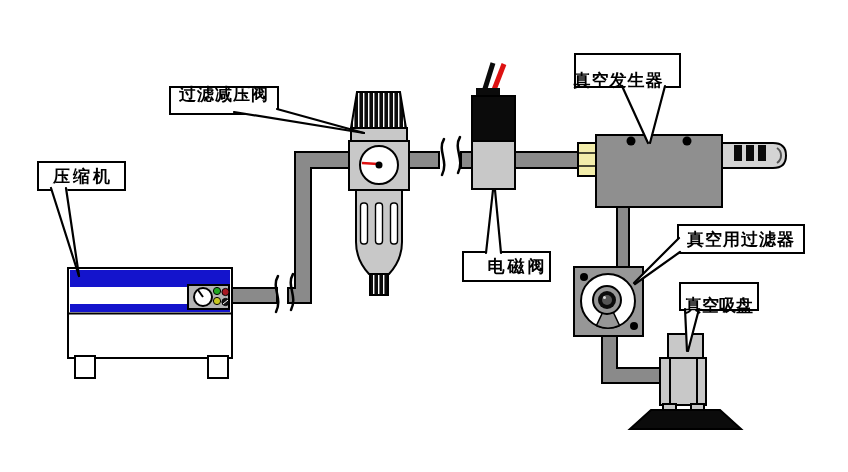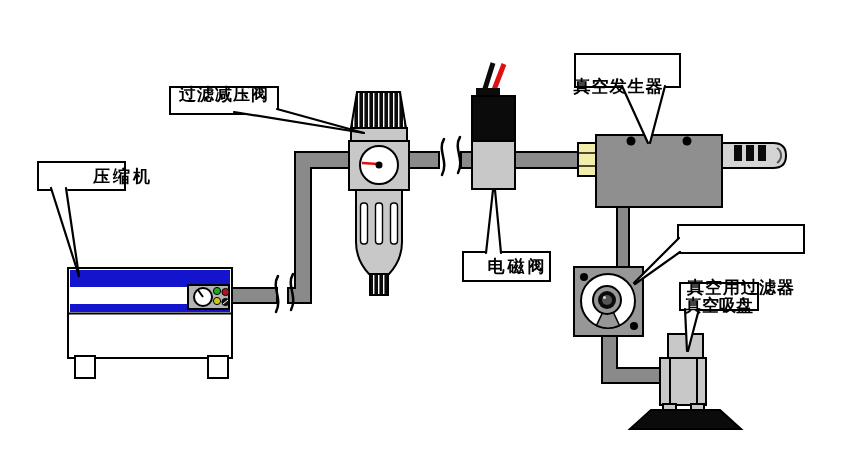--- a/index.html
+++ b/index.html
@@ -164,19 +164,19 @@
     <polygon class="tailfill" points="680,237 680,253 634,284"></polygon>
     <line class="tailline" x1="679" y1="238" x2="634" y2="283"></line>
     <line class="tailline" x1="680" y1="252" x2="635" y2="284"></line>
 
     <polygon class="tailfill" points="684,308 700,308 687,352"></polygon>
     <line class="tailline" x1="685" y1="309" x2="687" y2="351"></line>
     <line class="tailline" x1="699" y1="309" x2="688" y2="351"></line>
   </g>
 </svg>
 
-<div class="callout" style="left:38px;top:162px;width:90px;height:28px;letter-spacing:3px;margin-left:40px;">压缩机</div>
+<div class="callout" style="left:38px;top:162px;width:90px;height:28px;letter-spacing:3px;">压缩机</div>
 <div class="callout" style="left:170px;top:87px;width:108px;height:15px;">过滤减压阀</div>
 <div class="callout" style="left:463px;top:252px;width:109px;height:29px;letter-spacing:3px;">电磁阀</div>
-<div class="callout" style="left:575px;top:70px;width:87px;height:33px;">真空发生器</div>
-<div class="callout" style="left:678px;top:225px;width:126px;height:28px;margin-top:48px;">真空用过滤器</div>
+<div class="callout" style="left:575px;top:64px;width:87px;height:33px;">真空发生器</div>
+<div class="callout" style="left:678px;top:225px;width:126px;height:28px;">真空用过滤器</div>
 <div class="callout" style="left:680px;top:292px;width:78px;height:27px;letter-spacing:0;">真空吸盘</div>
 </div>
 
 </body></html>

